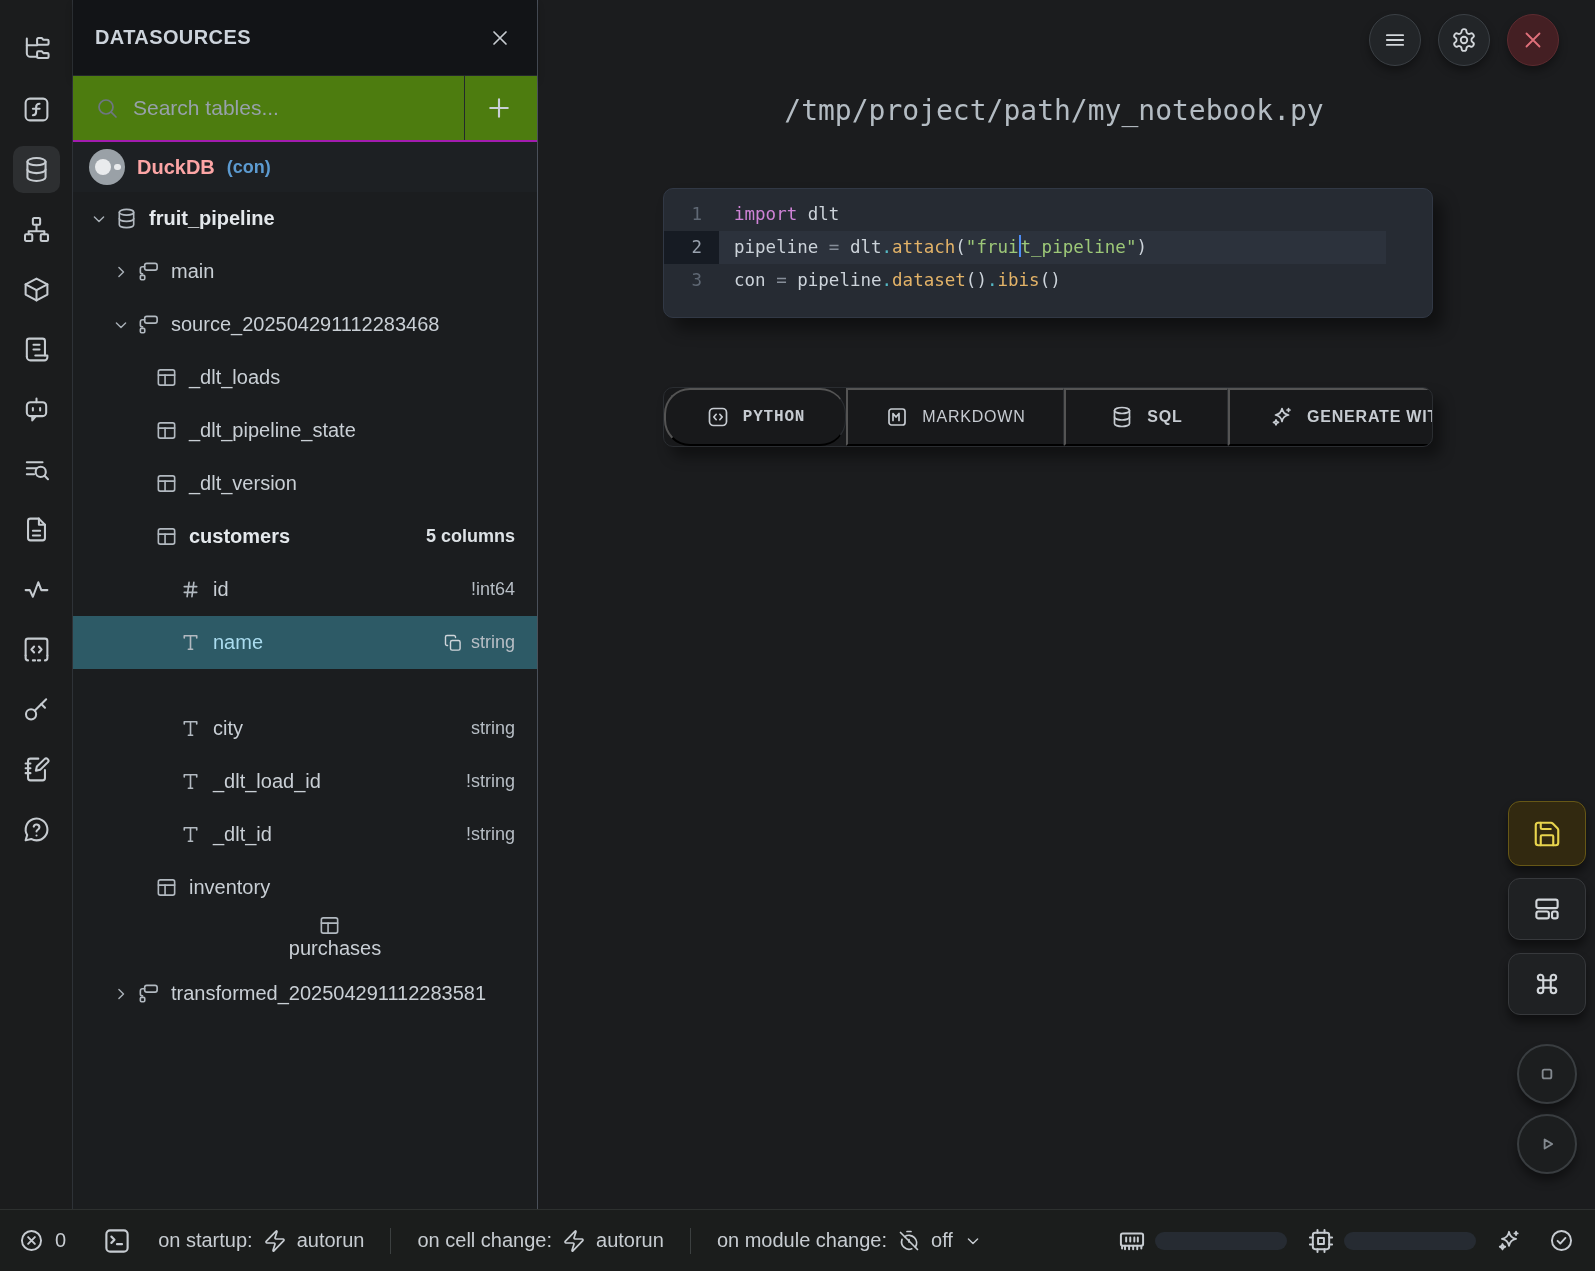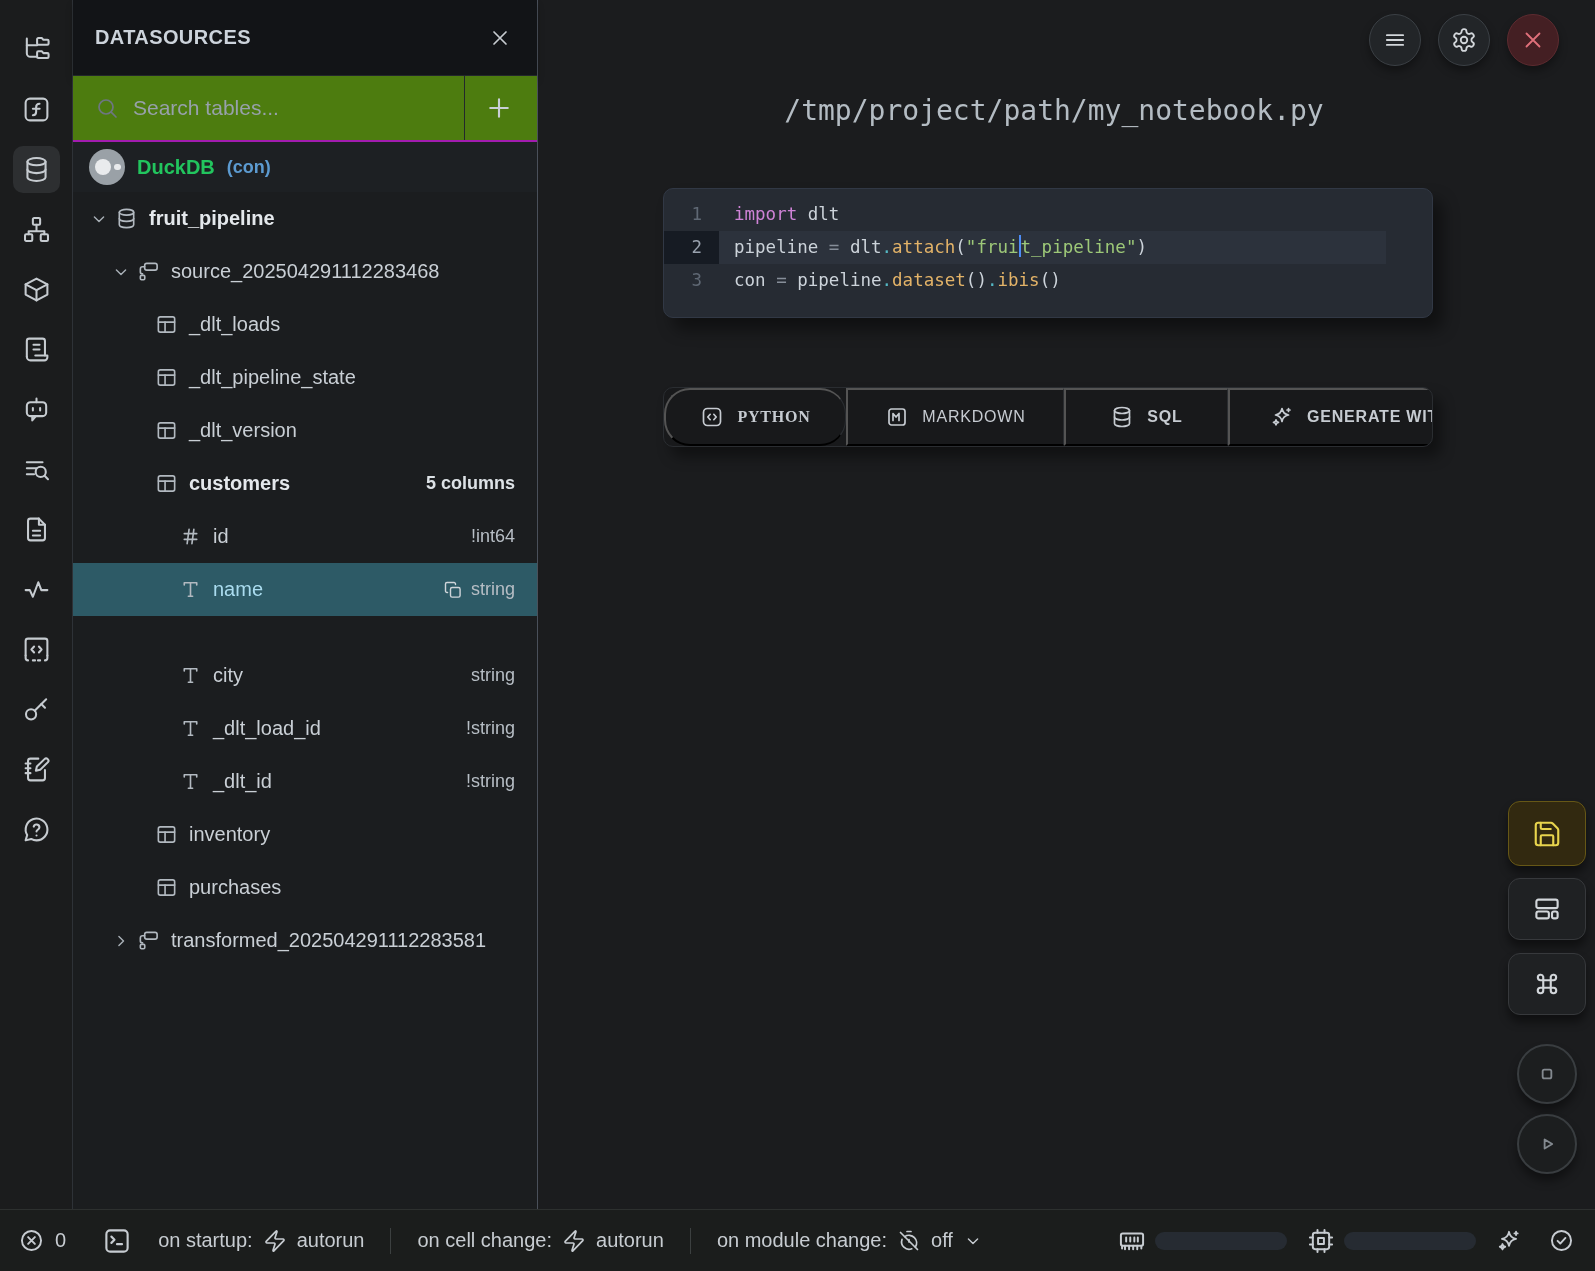--- a/index.html
+++ b/index.html
@@ -29,21 +29,21 @@
   .search-icon svg{width:24px;height:24px}
   .search-input{flex:1;min-width:0;background:transparent;border:none;outline:none;color:#d6dce2;font-size:21px;padding:0 14px;font-family:inherit}
   .search-input::placeholder{color:#97a1ab}
   .add-cell{width:72px;height:100%;border-left:1px solid #23272c;display:flex;align-items:center;justify-content:center;flex:none}
   .add-btn{background:none;border:none;color:#c9cfd6;width:34px;height:34px;cursor:pointer}
   .add-btn svg{width:30px;height:30px}
   .conn-row{height:50px;display:flex;align-items:center;padding-left:16px;gap:12px;background:#1d2023;cursor:pointer}
   .duck{position:relative;width:36px;height:36px;border-radius:50%;background:#9aa1a7;flex:none}
   .duck::before{content:"";position:absolute;left:6px;top:10px;width:16px;height:16px;border-radius:50%;background:#e9ebed}
   .duck::after{content:"";position:absolute;right:4px;top:15px;width:7px;height:6px;border-radius:3px;background:#e9ebed}
-  .conn-name{font-size:20px;font-weight:bold;color:#22c55e}
+  .conn-name{font-size:20px;font-weight:bold;color:#fca5a5}
   .conn-suffix{font-size:18px;font-weight:bold;color:var(--con)}
   .tree-row{height:53px;display:flex;align-items:center;padding-right:22px;cursor:pointer}
   .tree-row.selected{background:var(--sel)}
   .chev{width:20px;height:20px;color:#a9b0b7;margin-right:6px;flex:none}
   .chev svg{width:20px;height:20px}
   .ticon{width:23px;height:23px;color:#b2b9c0;margin-right:11px;flex:none}
   .ticon svg{width:23px;height:23px}
   .tree-label{font-size:20px;color:#c9cfd5;white-space:nowrap}
   .tree-label.bold{font-weight:bold;color:#e4e8ec}
   .tree-row.selected .tree-label{color:var(--sel-text)}
@@ -293,30 +293,46 @@
             <path d="M4.5 5.5v13c0 1.66 3.36 3 7.5 3s7.5-1.34 7.5-3v-13"></path>
             <path d="M4.5 12c0 1.66 3.36 3 7.5 3s7.5-1.34 7.5-3"></path>
           </svg>
         </span>
         <span class="tree-label bold">fruit_pipeline</span>
         <span class="tree-spacer"></span>
       </div>
       <div class="tree-row" style="padding-left: 38px;">
         <span class="chev">
           <svg viewBox="0 0 24 24" fill="none" stroke="currentColor" stroke-width="1.7" stroke-linecap="round" stroke-linejoin="round">
-            <path d="M6.5 9.5 12 15l5.5-5.5"></path>
+            <path d="M9.5 6.5 15 12l-5.5 5.5"></path>
           </svg>
         </span>
         <span class="ticon">
           <svg viewBox="0 0 24 24" fill="none" stroke="currentColor" stroke-width="1.7" stroke-linecap="round" stroke-linejoin="round">
             <rect x="8" y="3.5" width="13" height="7" rx="2.2"></rect>
             <path d="M8 7H5.8A2.3 2.3 0 0 0 3.5 9.3v3.2a2 2 0 0 0 2 2h.3"></path>
             <rect x="3.5" y="16" width="4.6" height="4.6" rx="1.2"></rect>
           </svg>
         </span>
+        <span class="tree-label">main</span>
+        <span class="tree-spacer"></span>
+      </div>
+      <div class="tree-row" style="padding-left: 38px;">
+        <span class="chev">
+          <svg viewBox="0 0 24 24" fill="none" stroke="currentColor" stroke-width="1.7" stroke-linecap="round" stroke-linejoin="round">
+            <path d="M6.5 9.5 12 15l5.5-5.5"></path>
+          </svg>
+        </span>
+        <span class="ticon">
+          <svg viewBox="0 0 24 24" fill="none" stroke="currentColor" stroke-width="1.7" stroke-linecap="round" stroke-linejoin="round">
+            <rect x="8" y="3.5" width="13" height="7" rx="2.2"></rect>
+            <path d="M8 7H5.8A2.3 2.3 0 0 0 3.5 9.3v3.2a2 2 0 0 0 2 2h.3"></path>
+            <rect x="3.5" y="16" width="4.6" height="4.6" rx="1.2"></rect>
+          </svg>
+        </span>
         <span class="tree-label">source_202504291112283468</span>
         <span class="tree-spacer"></span>
       </div>
       <div class="tree-row" style="padding-left: 82px;">
         <span class="ticon">
           <svg viewBox="0 0 24 24" fill="none" stroke="currentColor" stroke-width="1.7" stroke-linecap="round" stroke-linejoin="round">
             <rect x="3.5" y="4" width="17" height="16" rx="2"></rect>
             <path d="M3.5 9.5h17"></path>
             <path d="M10.5 9.5V20"></path>
           </svg>
@@ -426,21 +442,21 @@
         <span class="ticon">
           <svg viewBox="0 0 24 24" fill="none" stroke="currentColor" stroke-width="1.7" stroke-linecap="round" stroke-linejoin="round">
             <rect x="3.5" y="4" width="17" height="16" rx="2"></rect>
             <path d="M3.5 9.5h17"></path>
             <path d="M10.5 9.5V20"></path>
           </svg>
         </span>
         <span class="tree-label">inventory</span>
         <span class="tree-spacer"></span>
       </div>
-      <div class="tree-row" style="padding-left: 82px;">
+      <div class="tree-row" style="padding-left: 82px; flex-direction: column;">
         <span class="ticon">
           <svg viewBox="0 0 24 24" fill="none" stroke="currentColor" stroke-width="1.7" stroke-linecap="round" stroke-linejoin="round">
             <rect x="3.5" y="4" width="17" height="16" rx="2"></rect>
             <path d="M3.5 9.5h17"></path>
             <path d="M10.5 9.5V20"></path>
           </svg>
         </span>
         <span class="tree-label">purchases</span>
         <span class="tree-spacer"></span>
       </div>
@@ -497,21 +513,21 @@
       <div class="code-line active">
         <span class="gutter">2</span>
         <span class="code-text"><span class="tok-plain">pipeline </span><span class="tok-op">=</span><span class="tok-plain"> dlt</span><span class="tok-dot">.</span><span class="tok-fn">attach</span><span class="tok-plain">(</span><span class="tok-str">"frui</span><span class="cursor"></span><span class="tok-str">t_pipeline"</span><span class="tok-plain">)</span></span>
       </div>
       <div class="code-line">
         <span class="gutter">3</span>
         <span class="code-text"><span class="tok-plain">con </span><span class="tok-op">=</span><span class="tok-plain"> pipeline</span><span class="tok-dot">.</span><span class="tok-fn">dataset</span><span class="tok-plain">()</span><span class="tok-dot">.</span><span class="tok-fn">ibis</span><span class="tok-plain">()</span></span>
       </div>
     </div>
   <div class="cell-buttons" id="cellButtons">
-      <button class="cell-btn" style="background: none; font-style: inherit; font-variant: inherit; font-weight: bold; font-stretch: inherit; font-size: inherit; line-height: inherit; font-family: Liberation Serif, serif; font-optical-sizing: inherit; font-size-adjust: inherit; font-kerning: inherit; font-feature-settings: inherit; font-variation-settings: inherit; border-radius: 26px;">
+      <button class="cell-btn" style="background: none; font-style: inherit; font-variant: inherit; font-weight: bold; font-stretch: inherit; font-size: inherit; line-height: inherit; font-family: Liberation Mono, monospace; font-optical-sizing: inherit; font-size-adjust: inherit; font-kerning: inherit; font-feature-settings: inherit; font-variation-settings: inherit; border-radius: 26px;">
         <span>
           <svg viewBox="0 0 24 24" fill="none" stroke="currentColor" stroke-width="1.7" stroke-linecap="round" stroke-linejoin="round">
             <rect x="3.5" y="3.5" width="17" height="17" rx="4"></rect>
             <path d="M10.2 9.3 7.8 12l2.4 2.7M13.8 9.3l2.4 2.7-2.4 2.7"></path>
           </svg>
         </span>
         <span>PYTHON</span>
       </button>
       <button class="cell-btn" style="background: none; font-style: inherit; font-variant: inherit; font-weight: normal; font-stretch: inherit; font-size: inherit; line-height: inherit; font-family: inherit; font-optical-sizing: inherit; font-size-adjust: inherit; font-kerning: inherit; font-feature-settings: inherit; font-variation-settings: inherit;">
         <span>

